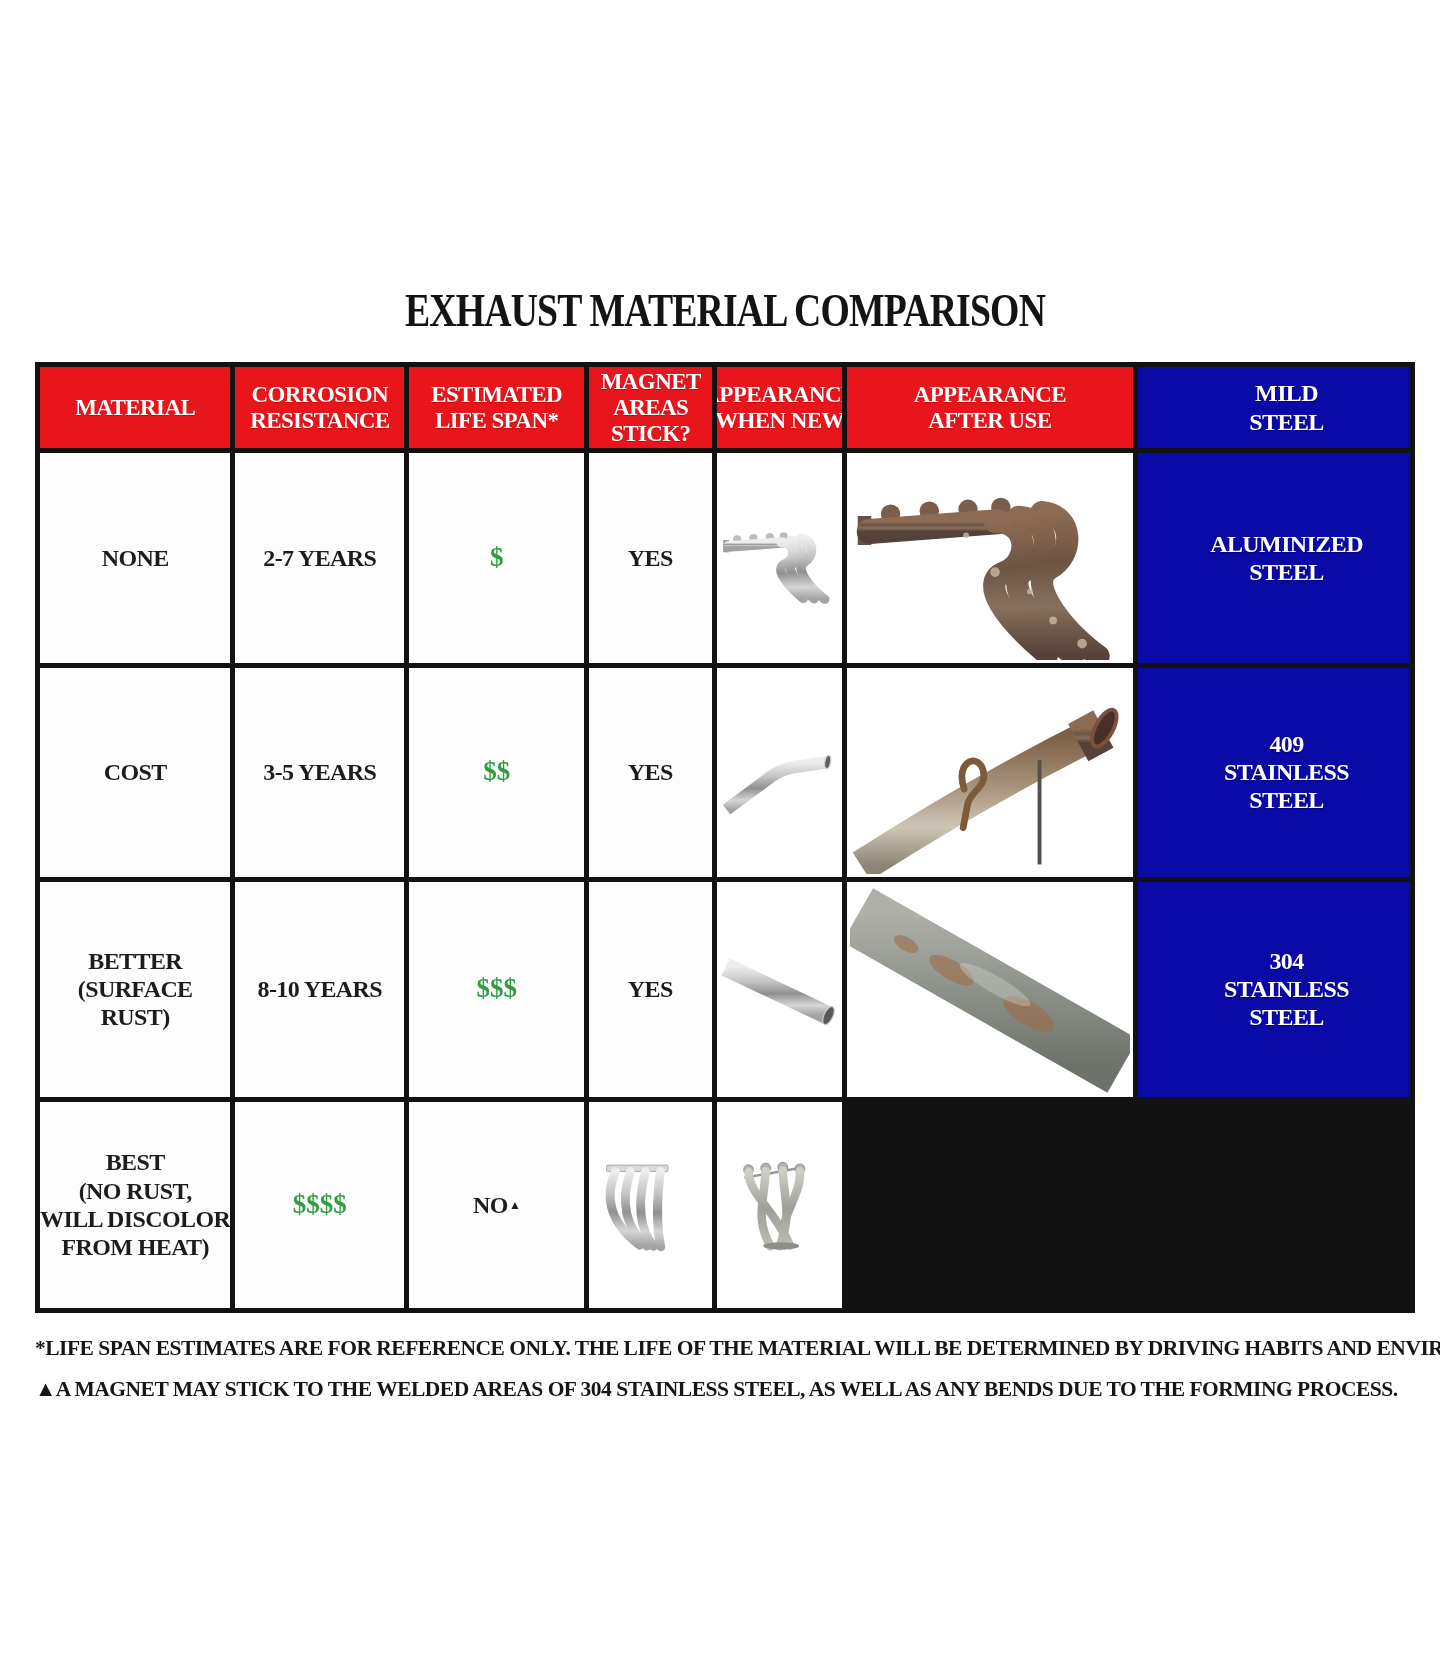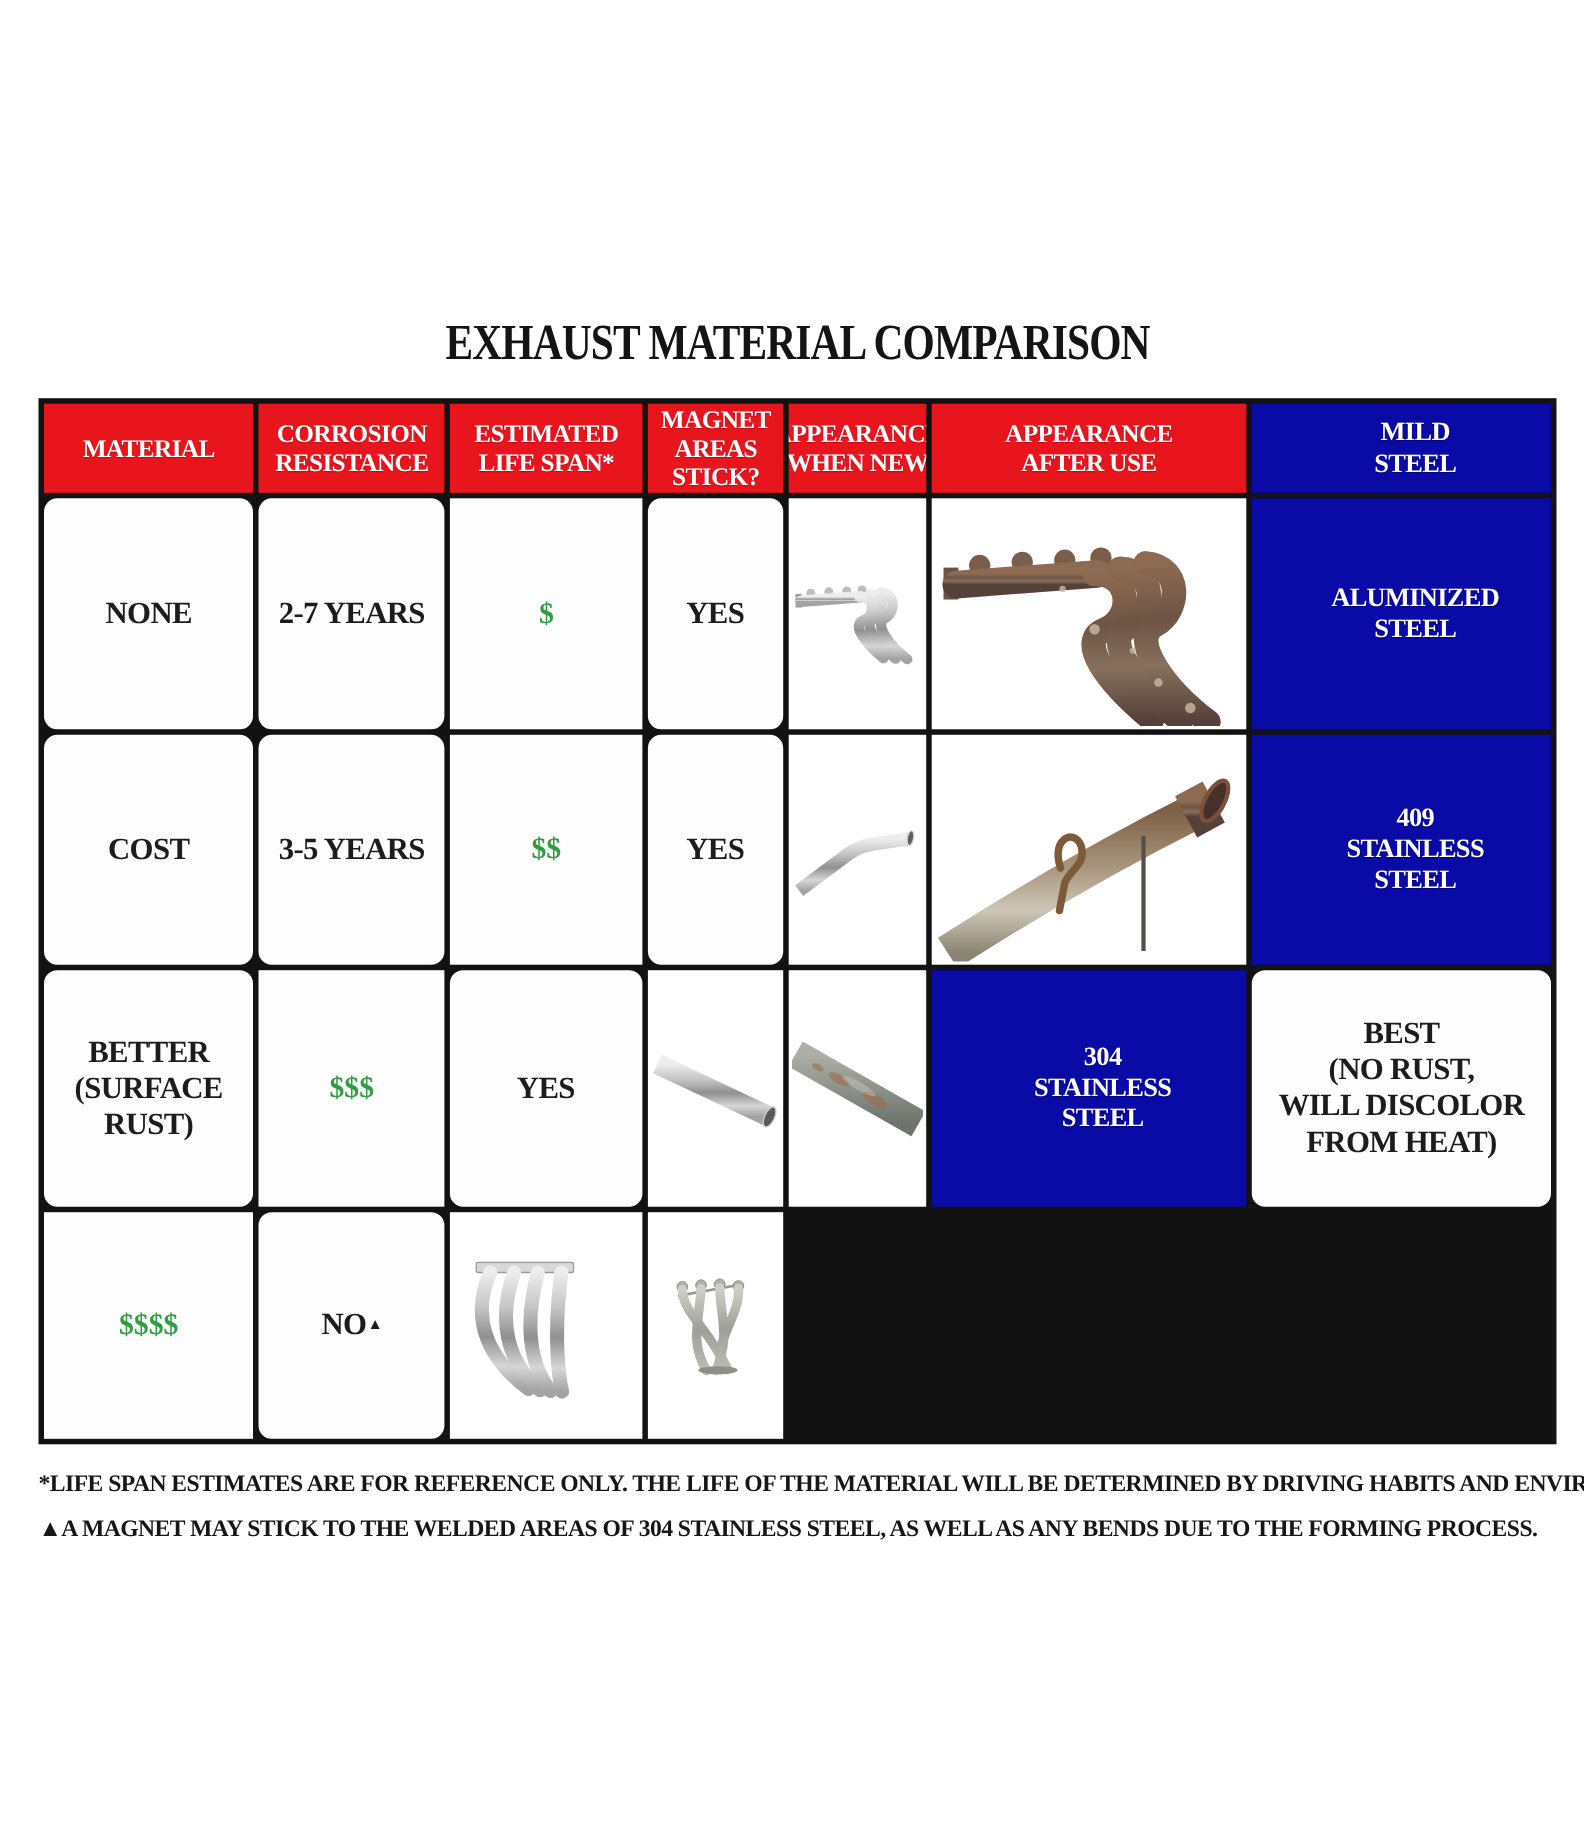--- a/index.html
+++ b/index.html
@@ -24,21 +24,21 @@
   }
   .cell{
     background:#fdfdfd;display:flex;align-items:center;justify-content:center;
     text-align:center;white-space:pre-line;
     font-weight:800;color:#1c1c1c;font-size:23px;line-height:1.18;letter-spacing:-0.6px;
     overflow:hidden;
   }
   .cell.head{background:#e8151d;color:#fff;font-size:23px;line-height:1.12;text-shadow:0 1px 1px rgba(120,0,0,.4);}
   .cell.mat{background:#0a0aa6;color:#fff;font-size:24px;text-shadow:0 1px 1px rgba(0,0,60,.5);padding-left:25px;}
   .cell.cost{color:#2f9e41;font-size:27px;letter-spacing:0;}
-  .cell.val{font-size:28px;border-radius:12px;}
+  .cell.val{font-size:24px;}
   .cell sup{font-size:0.5em;vertical-align:0.7em;margin-left:1px;}
   .photo{background:#fff;padding:3px;display:flex;align-items:center;justify-content:center;}
   .photo svg{width:100%;height:100%;}
   .footnotes{
     position:absolute;left:35px;top:1328px;width:1390px;
     font-weight:800;color:#161616;font-size:21.5px;line-height:1.9;letter-spacing:-0.5px;
   }
   .footnotes p{margin:0;white-space:nowrap;}
 </style>
 </head>
@@ -165,20 +165,21 @@
         <path d="M196,92 L196,200" stroke="#55504a" stroke-width="4" fill="none"></path>
       </svg>
     </div>
 
     <div class="cell mat">409
 STAINLESS
 STEEL</div>
     <div class="cell val">BETTER
 (SURFACE
 RUST)</div>
+    <div class="cell val">8-10 YEARS</div>
     <div class="cell cost">$$$</div>
     <div class="cell val"><span>YES</span><sup></sup></div>
     <div class="cell photo">
       <svg viewBox="0 0 290 210">
         <path d="M14,50 L264,168" stroke="url(#gSilver)" stroke-width="46" fill="none"></path>
         <ellipse cx="266" cy="169" rx="11" ry="24" transform="rotate(25 266 169)" fill="#5a5a5a" stroke="#cccccc" stroke-width="3"></ellipse>
       </svg>
     </div>
     <div class="cell photo">
       <svg viewBox="0 0 290 210">

